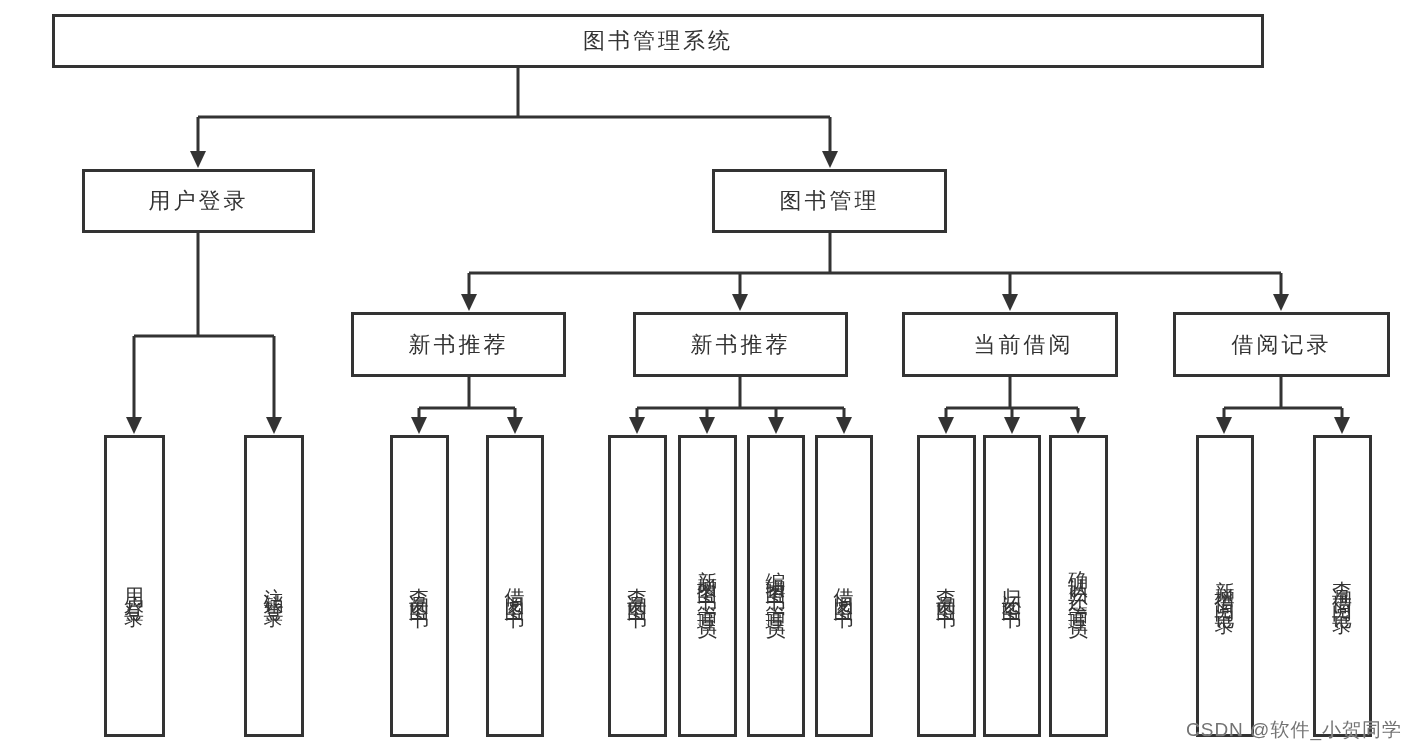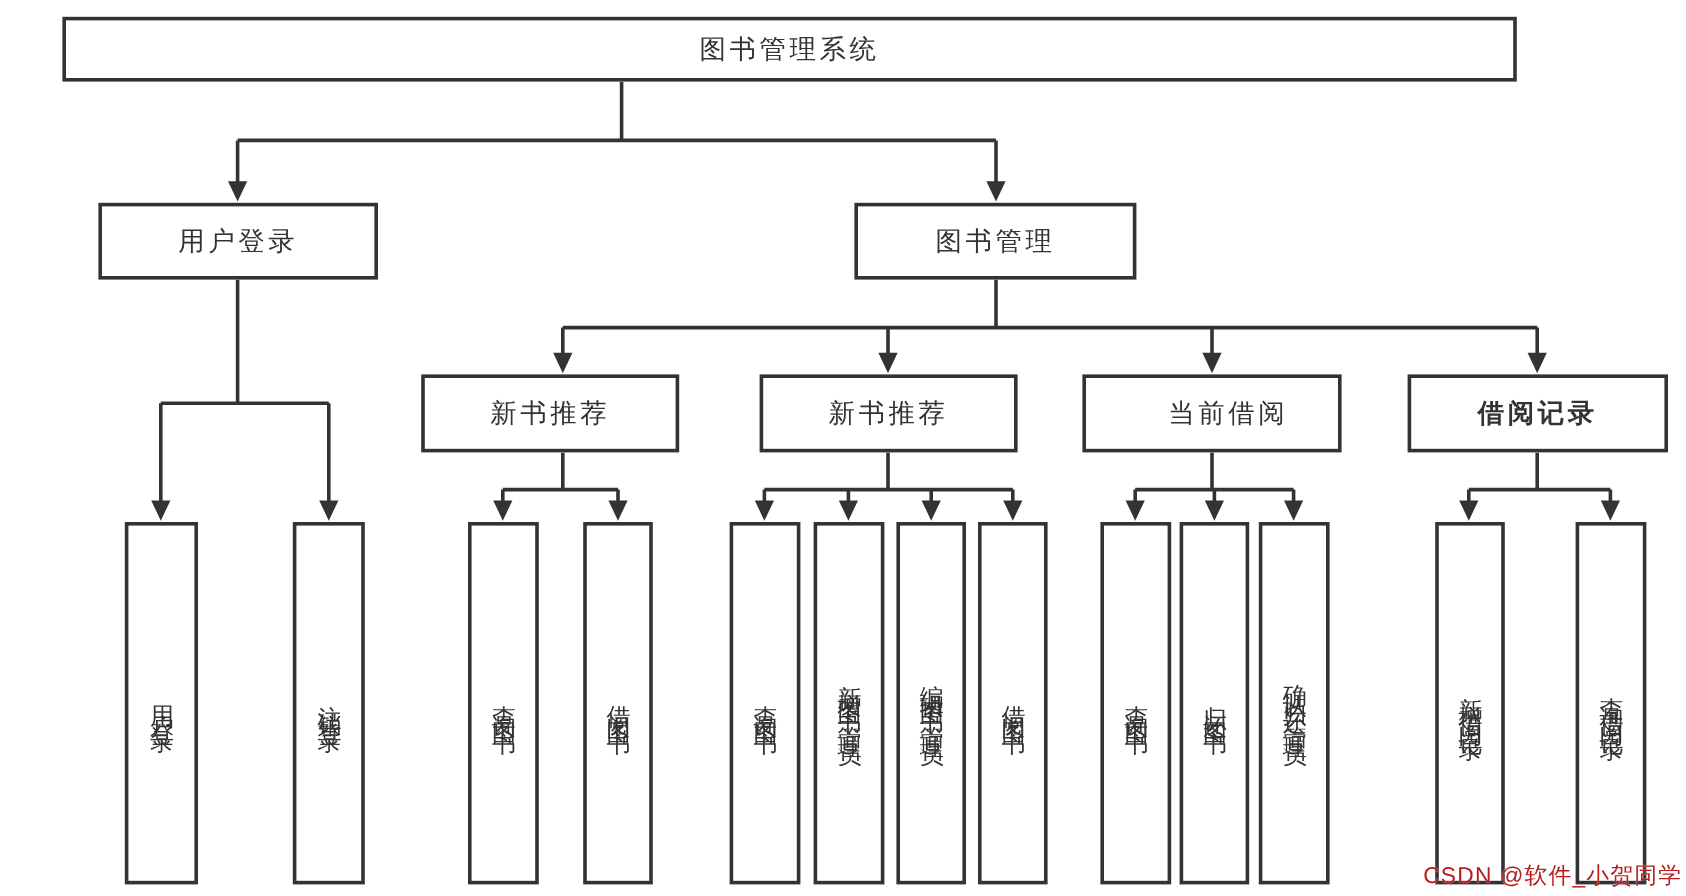--- a/index.html
+++ b/index.html
@@ -50,21 +50,21 @@
     line-height: 1;
     color: #333333;
     white-space: nowrap;
   }
   .watermark {
     position: absolute;
     left: 1186px;
     top: 717px;
     font-size: 19px;
     letter-spacing: 1px;
-    color: #b91c1c;
+    color: #737373;
     text-shadow: 0 0 1px rgba(255,255,255,0.8);
     white-space: nowrap;
     z-index: 5;
   }
 </style>
 </head>
 <body>
 
 <div id="stage">
 
@@ -113,21 +113,21 @@
 
   <div class="hnode" style="left:351px; top:312px; width:215px; height:65px;">
     <span>新书推荐</span>
   </div>
   <div class="hnode" style="left:633px; top:312px; width:215px; height:65px;">
     <span>新书推荐</span>
   </div>
   <div class="hnode" style="left:902px; top:312px; width:216px; height:65px;padding-left:27px;">
     <span>当前借阅</span>
   </div>
-  <div class="hnode" style="left:1173px; top:312px; width:217px; height:65px;font-weight:bold;">
+  <div class="hnode" style="left:1173px; top:312px; width:217px; height:65px;">
     <span>借阅记录</span>
   </div>
 
   <div class="vnode" style="left:104px; width:61px;">
     <span class="vtext">用户登录</span>
   </div>
   <div class="vnode" style="left:244px; width:60px;">
     <span class="vtext">注销登录</span>
   </div>
 

